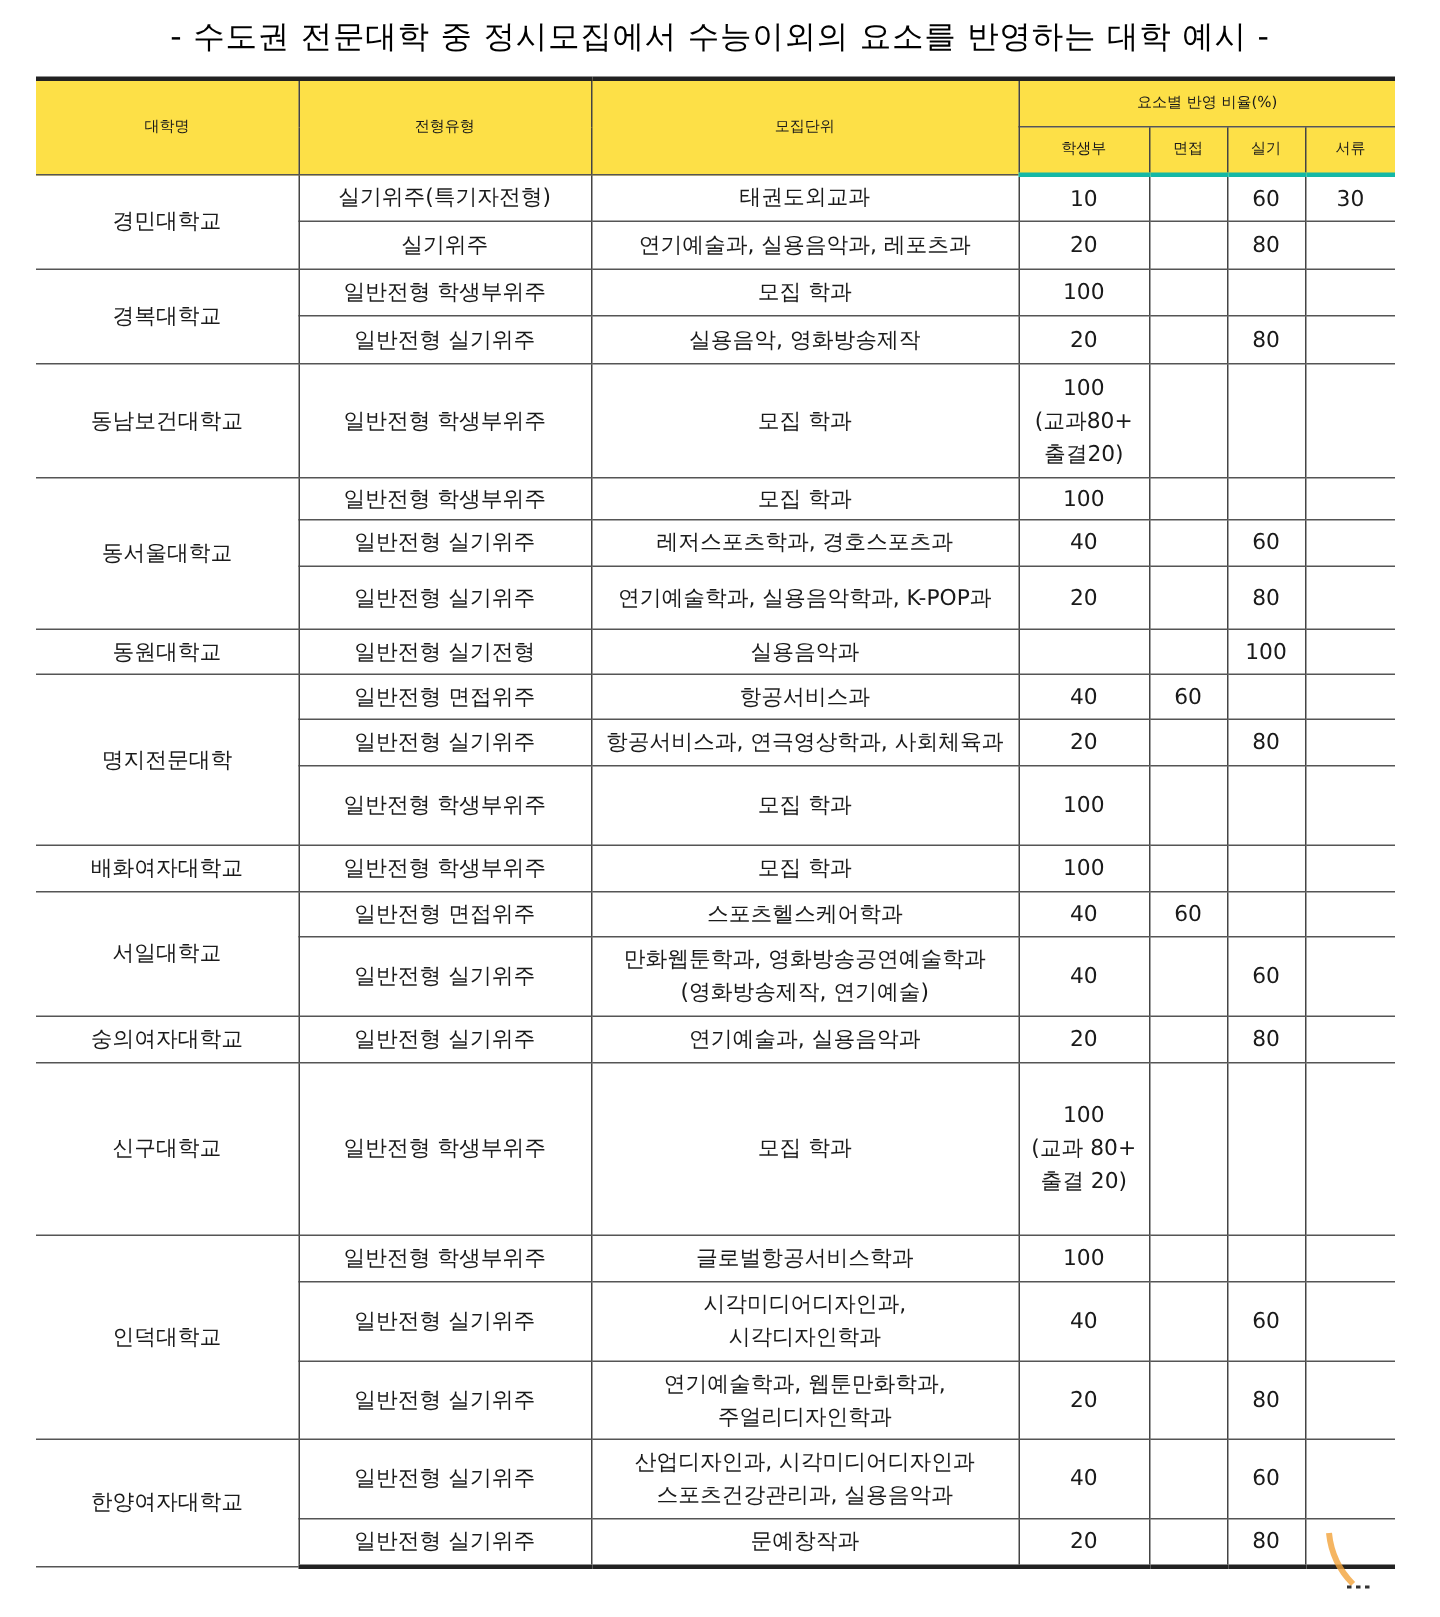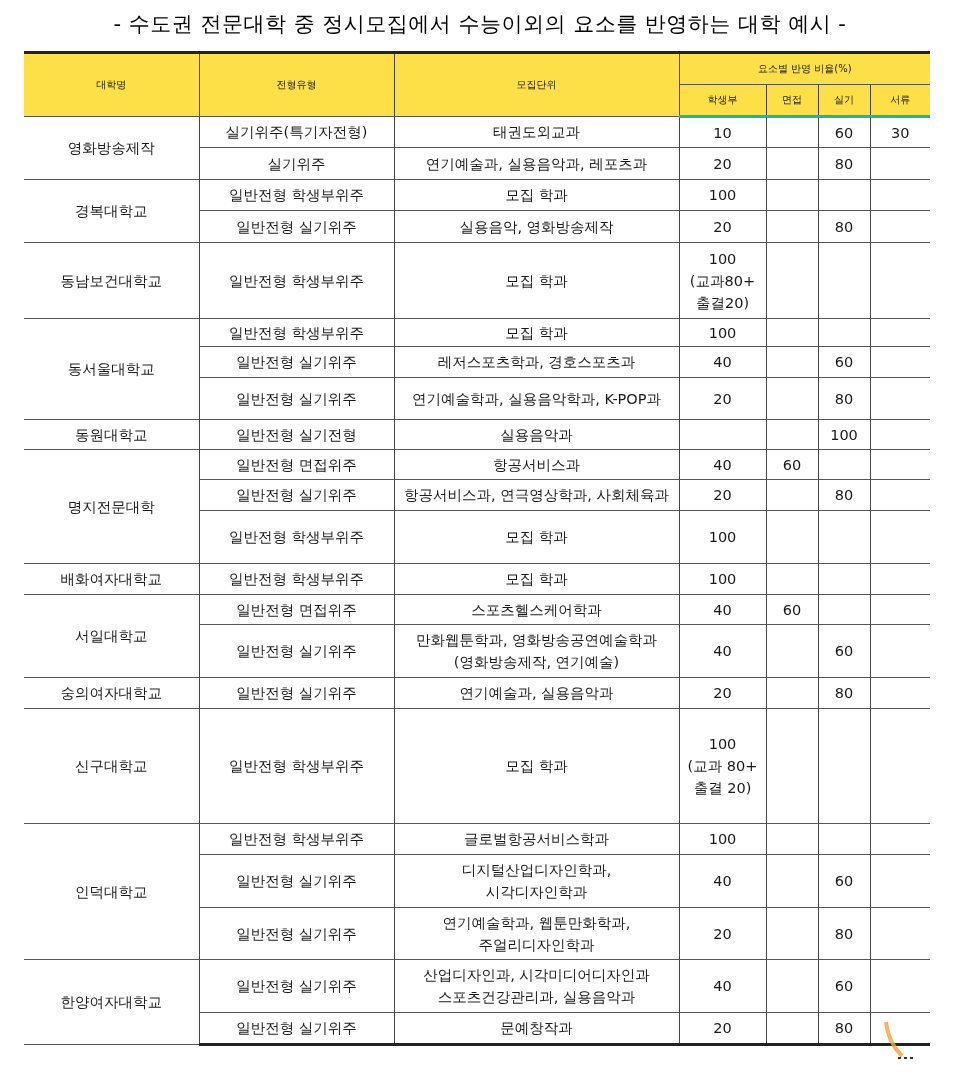--- a/index.html
+++ b/index.html
@@ -71,21 +71,21 @@
     </tr>
     <tr class="h2">
       <th>학생부</th>
       <th>면접</th>
       <th>실기</th>
       <th>서류</th>
     </tr>
   </thead>
   <tbody id="tbody">
       <tr style="height: 31px;">
-        <td rowspan="2">영화방송제작</td>
+        <td rowspan="2">경민대학교</td>
         <td>실기위주(특기자전형)</td>
         <td class="ml">태권도외교과</td>
         <td class="ml">10</td>
         <td class="ml"></td>
         <td class="ml">60</td>
         <td class="ml">30</td>
       </tr>
       <tr style="height: 32px;">
         <td>실기위주</td>
         <td class="ml">연기예술과, 실용음악과, 레포츠과</td>
@@ -232,21 +232,21 @@
         <td rowspan="3">인덕대학교</td>
         <td>일반전형 학생부위주</td>
         <td class="ml">글로벌항공서비스학과</td>
         <td class="ml">100</td>
         <td class="ml"></td>
         <td class="ml"></td>
         <td class="ml"></td>
       </tr>
       <tr style="height: 53px;">
         <td>일반전형 실기위주</td>
-        <td class="ml">디지털산업디자인학과,
+        <td class="ml">시각미디어디자인과,
 시각디자인학과</td>
         <td class="ml">40</td>
         <td class="ml"></td>
         <td class="ml">60</td>
         <td class="ml"></td>
       </tr>
       <tr style="height: 52px;">
         <td>일반전형 실기위주</td>
         <td class="ml">연기예술학과, 웹툰만화학과,
 주얼리디자인학과</td>

